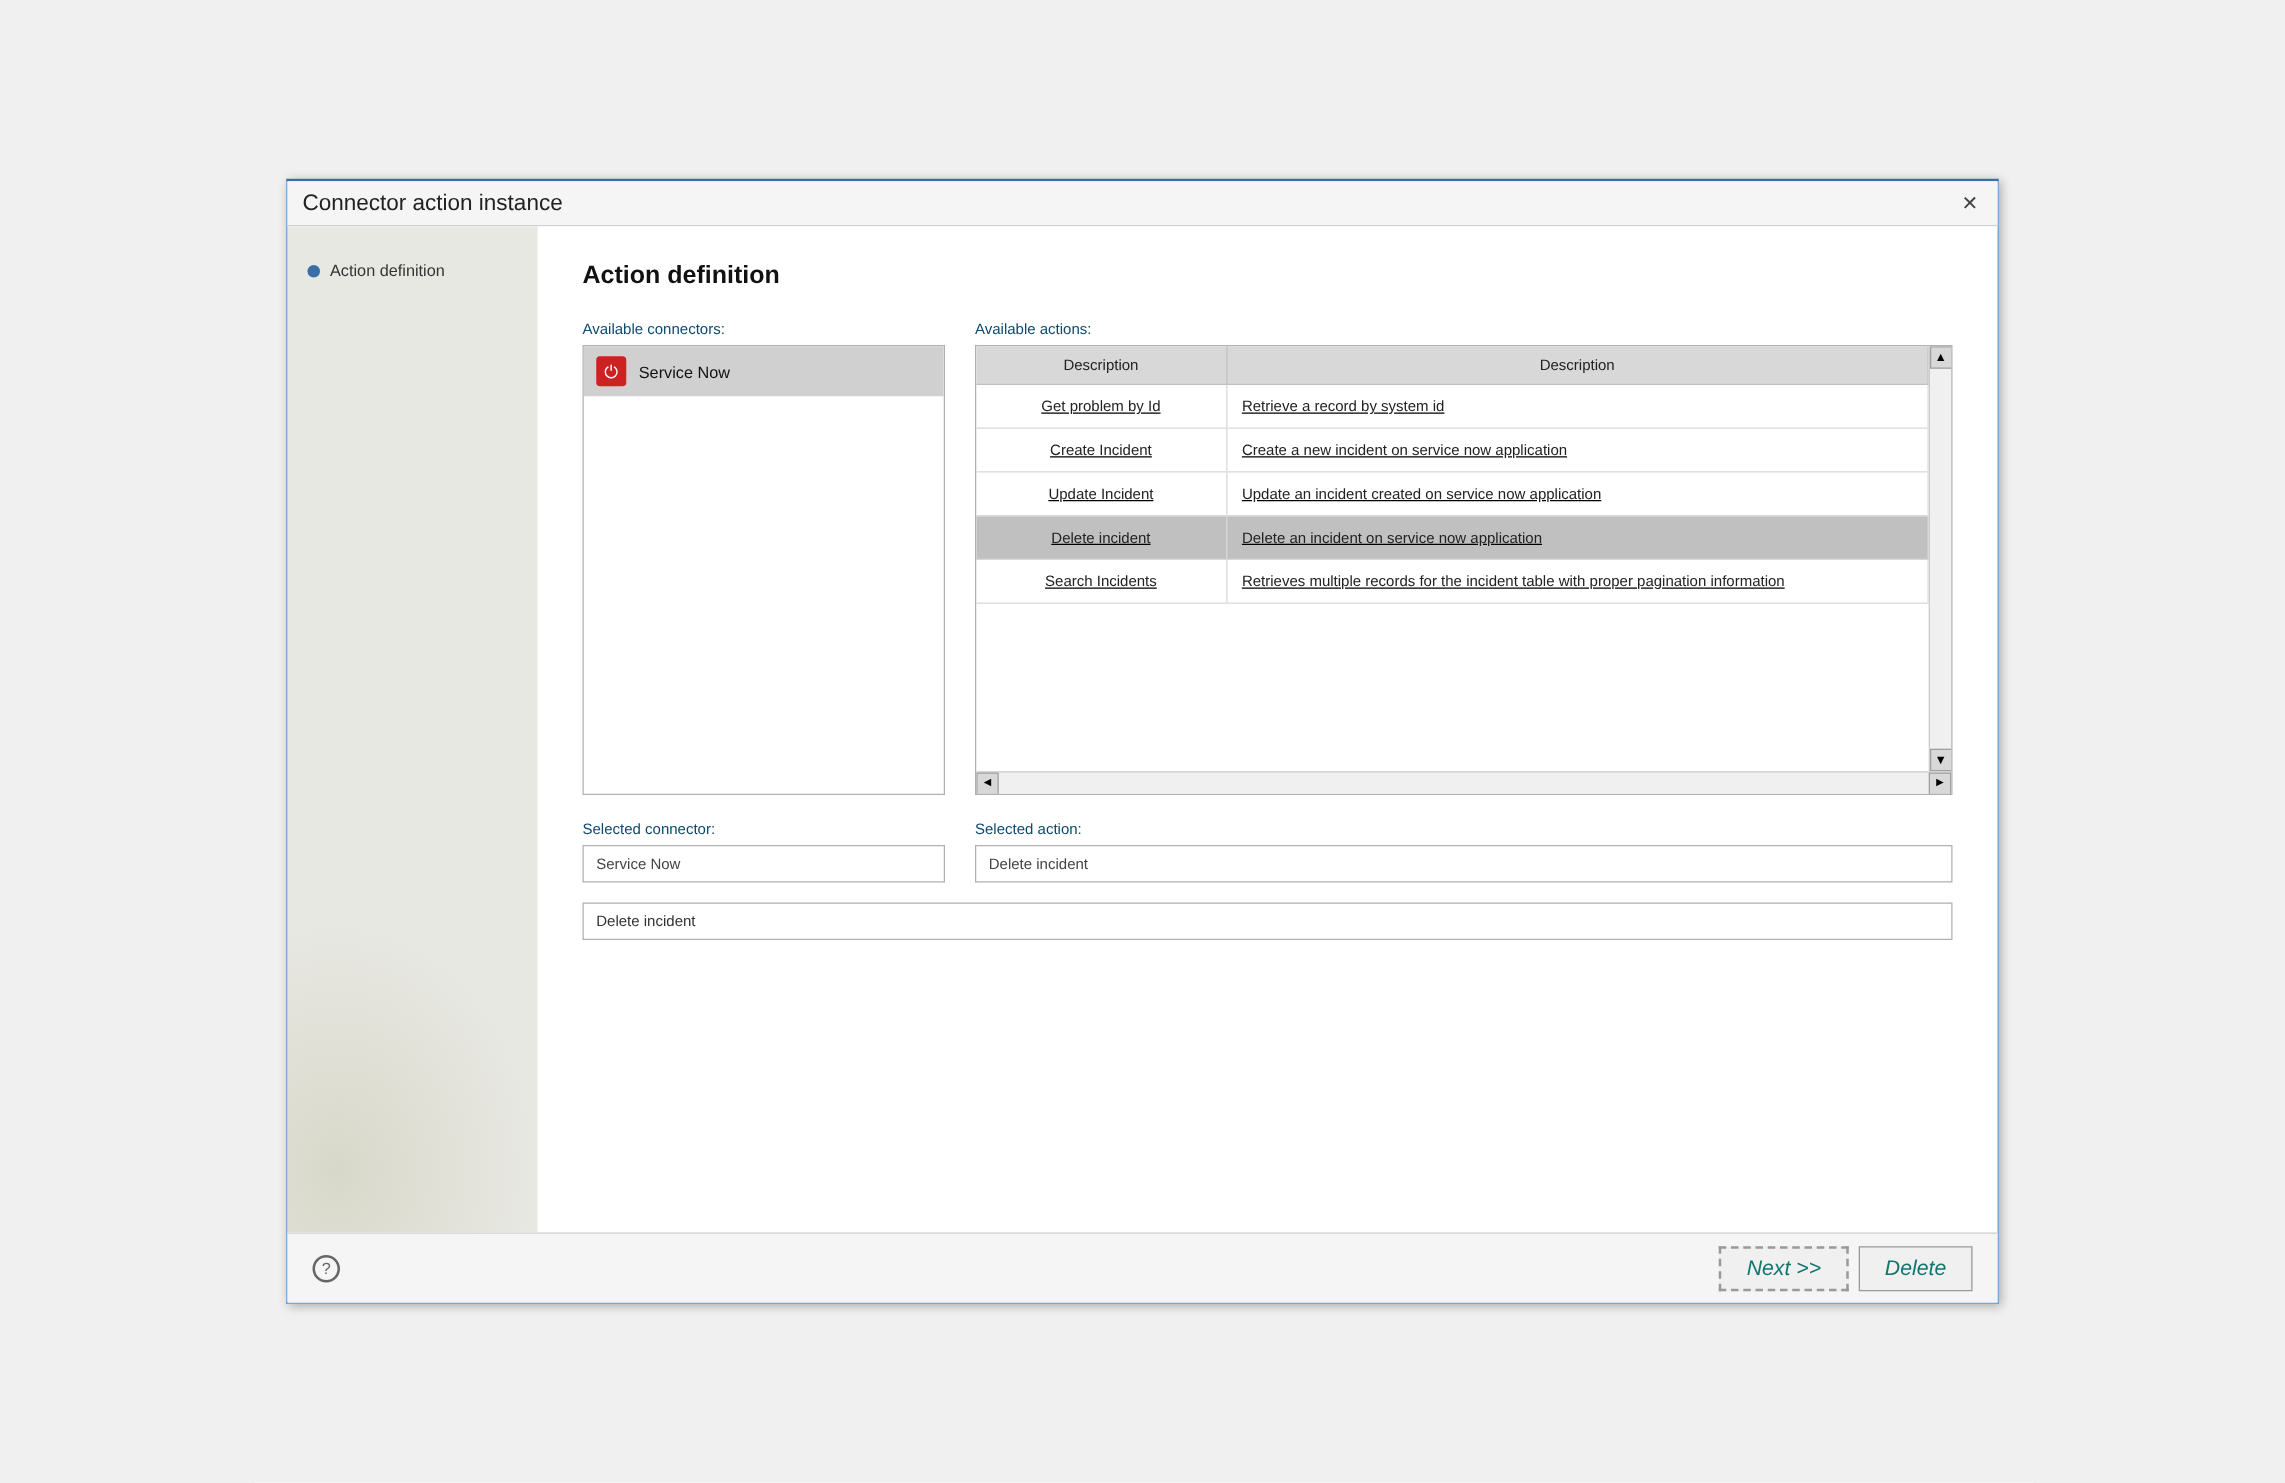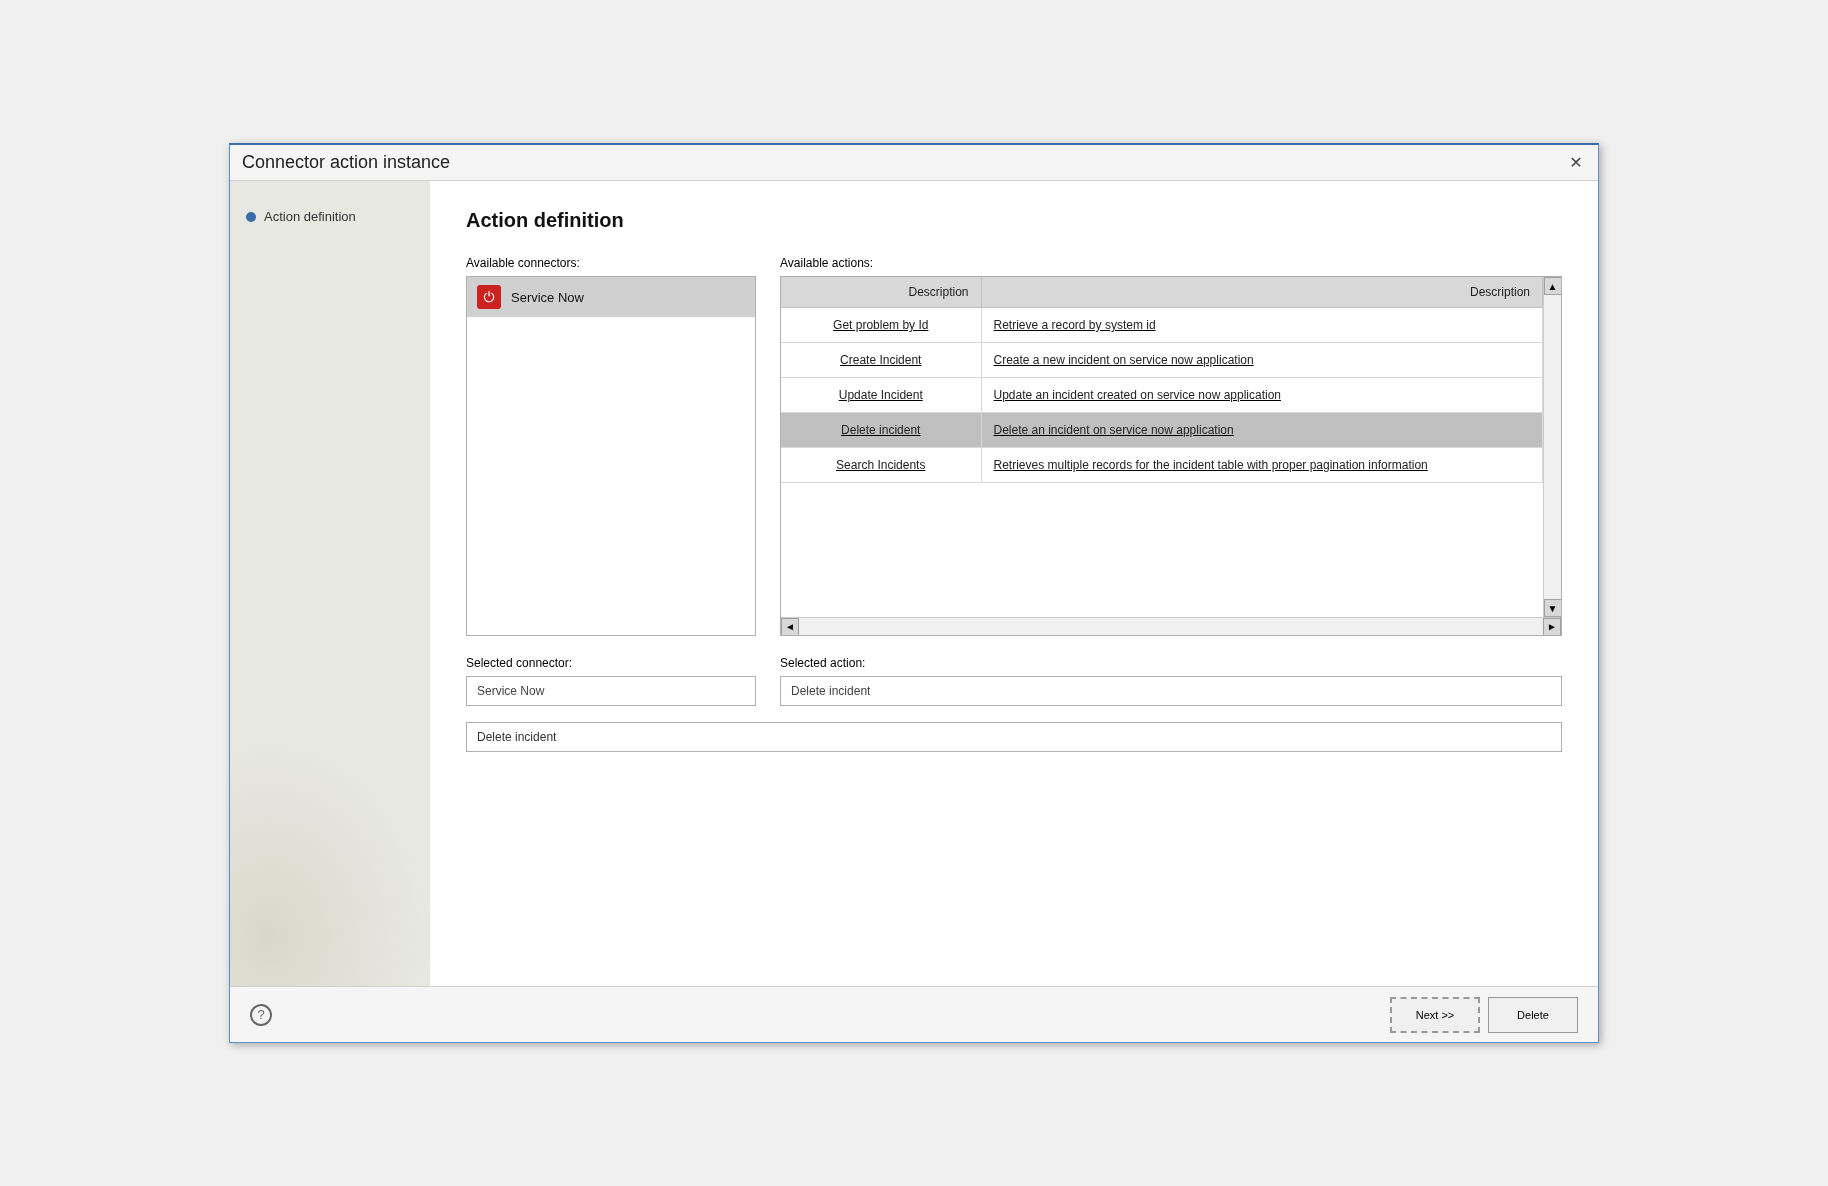--- a/index.html
+++ b/index.html
@@ -96,21 +96,21 @@
       background: #ffffff;
     }
     .page-title {
       font-size: 20px;
       font-weight: bold;
       color: #111;
       margin-bottom: 24px;
     }
     .section-label {
       font-size: 12px;
-      color: #000000;
+      color: #0c4a6e;
       margin-bottom: 6px;
     }
     .two-col {
       display: flex;
       gap: 24px;
       margin-bottom: 20px;
     }
     .col-left {
       width: 290px;
       flex-shrink: 0;
@@ -161,21 +161,21 @@
     }
     .actions-table {
       width: 100%;
       border-collapse: collapse;
       flex: 1;
     }
     .actions-table thead tr {
       background: #d8d8d8;
     }
     .actions-table thead th {
-      text-align: right;
+      text-align: center;
       padding: 8px 12px;
       font-size: 12px;
       font-weight: normal;
       color: #222;
       border-right: 1px solid #c0c0c0;
       border-bottom: 1px solid #c0c0c0;
     }
     .actions-table tbody tr {
       border-bottom: 1px solid #d8d8d8;
       text-decoration: underline;
@@ -296,27 +296,28 @@
       font-size: 13px;
       color: #666;
       cursor: pointer;
     }
     .footer-buttons {
       display: flex;
       gap: 8px;
     }
     .btn {
       padding: 6px 20px;
-      font-size: 11px;
+      font-size: 17px;
       cursor: pointer;
       border: 1px solid #999;
       background: #f0f0f0;
-      color: #000000;
+      color: #0f766e;
       min-width: 90px;
       height: 36px;
+      font-style: italic;
     }
     .btn-next {
       border: 2px dashed #999;
       background: #f0f0f0;
     }
   </style>
 </head>
 <body>
 
 <div class="dialog">

